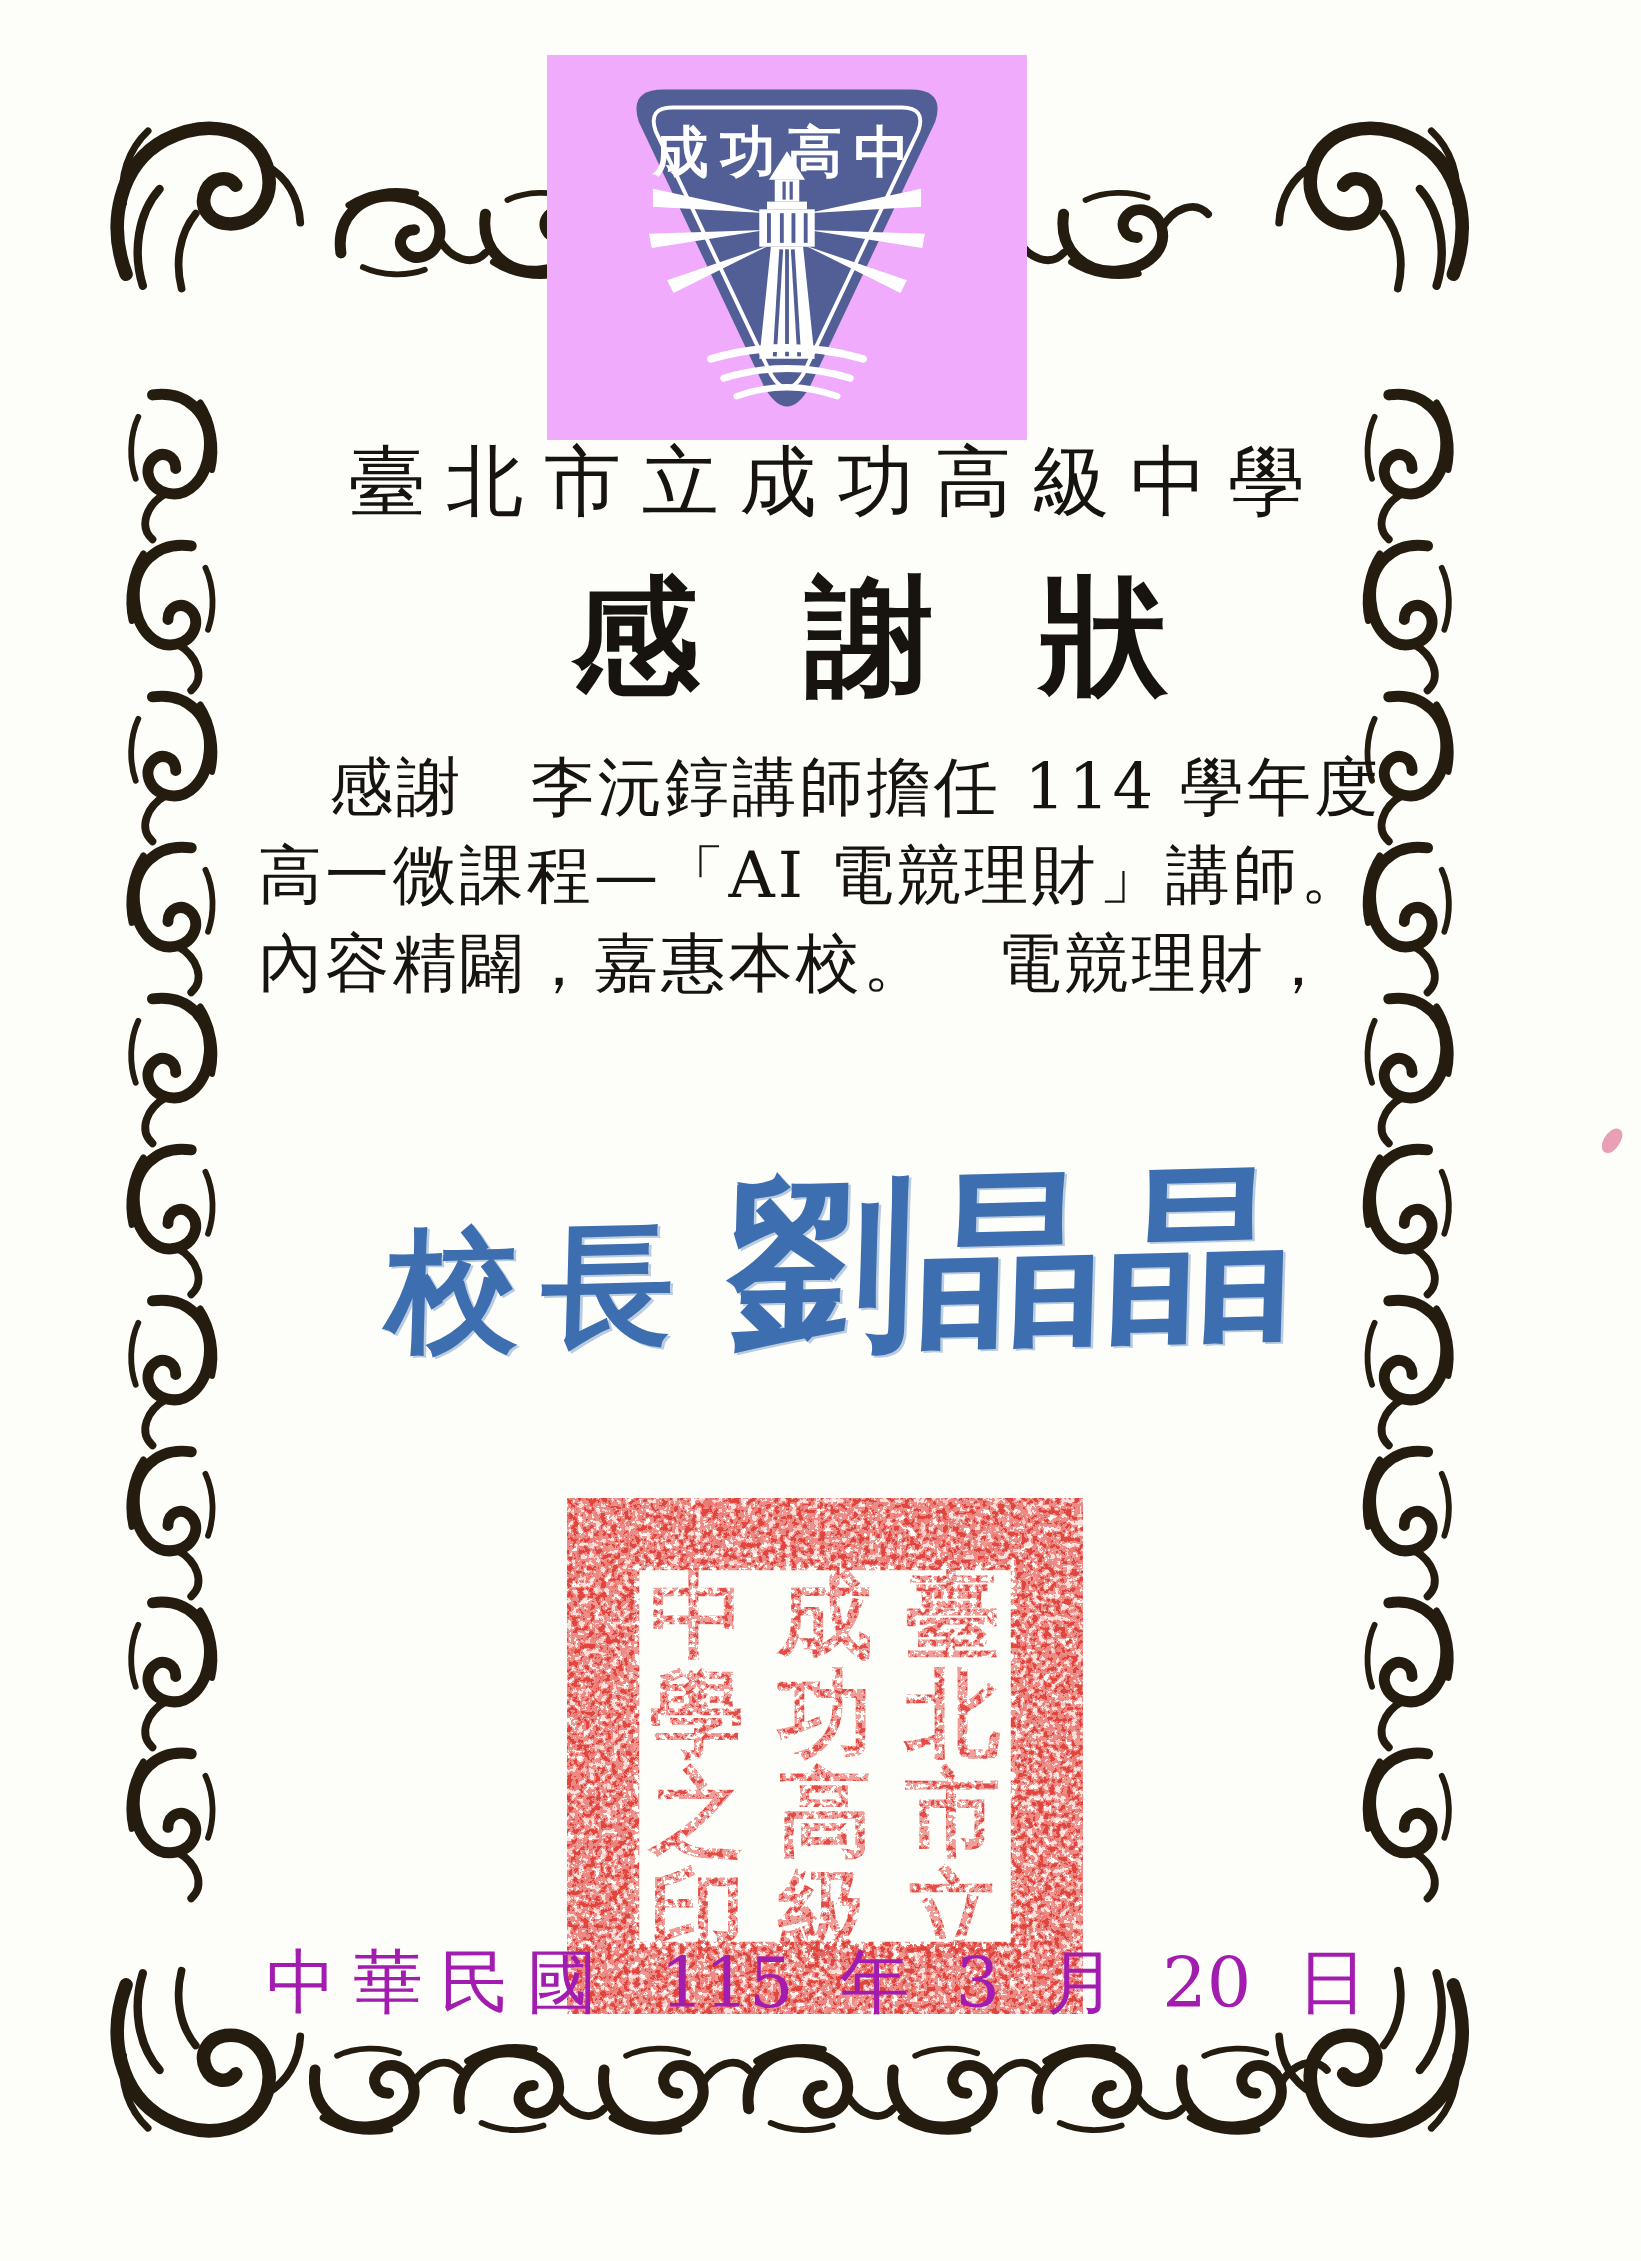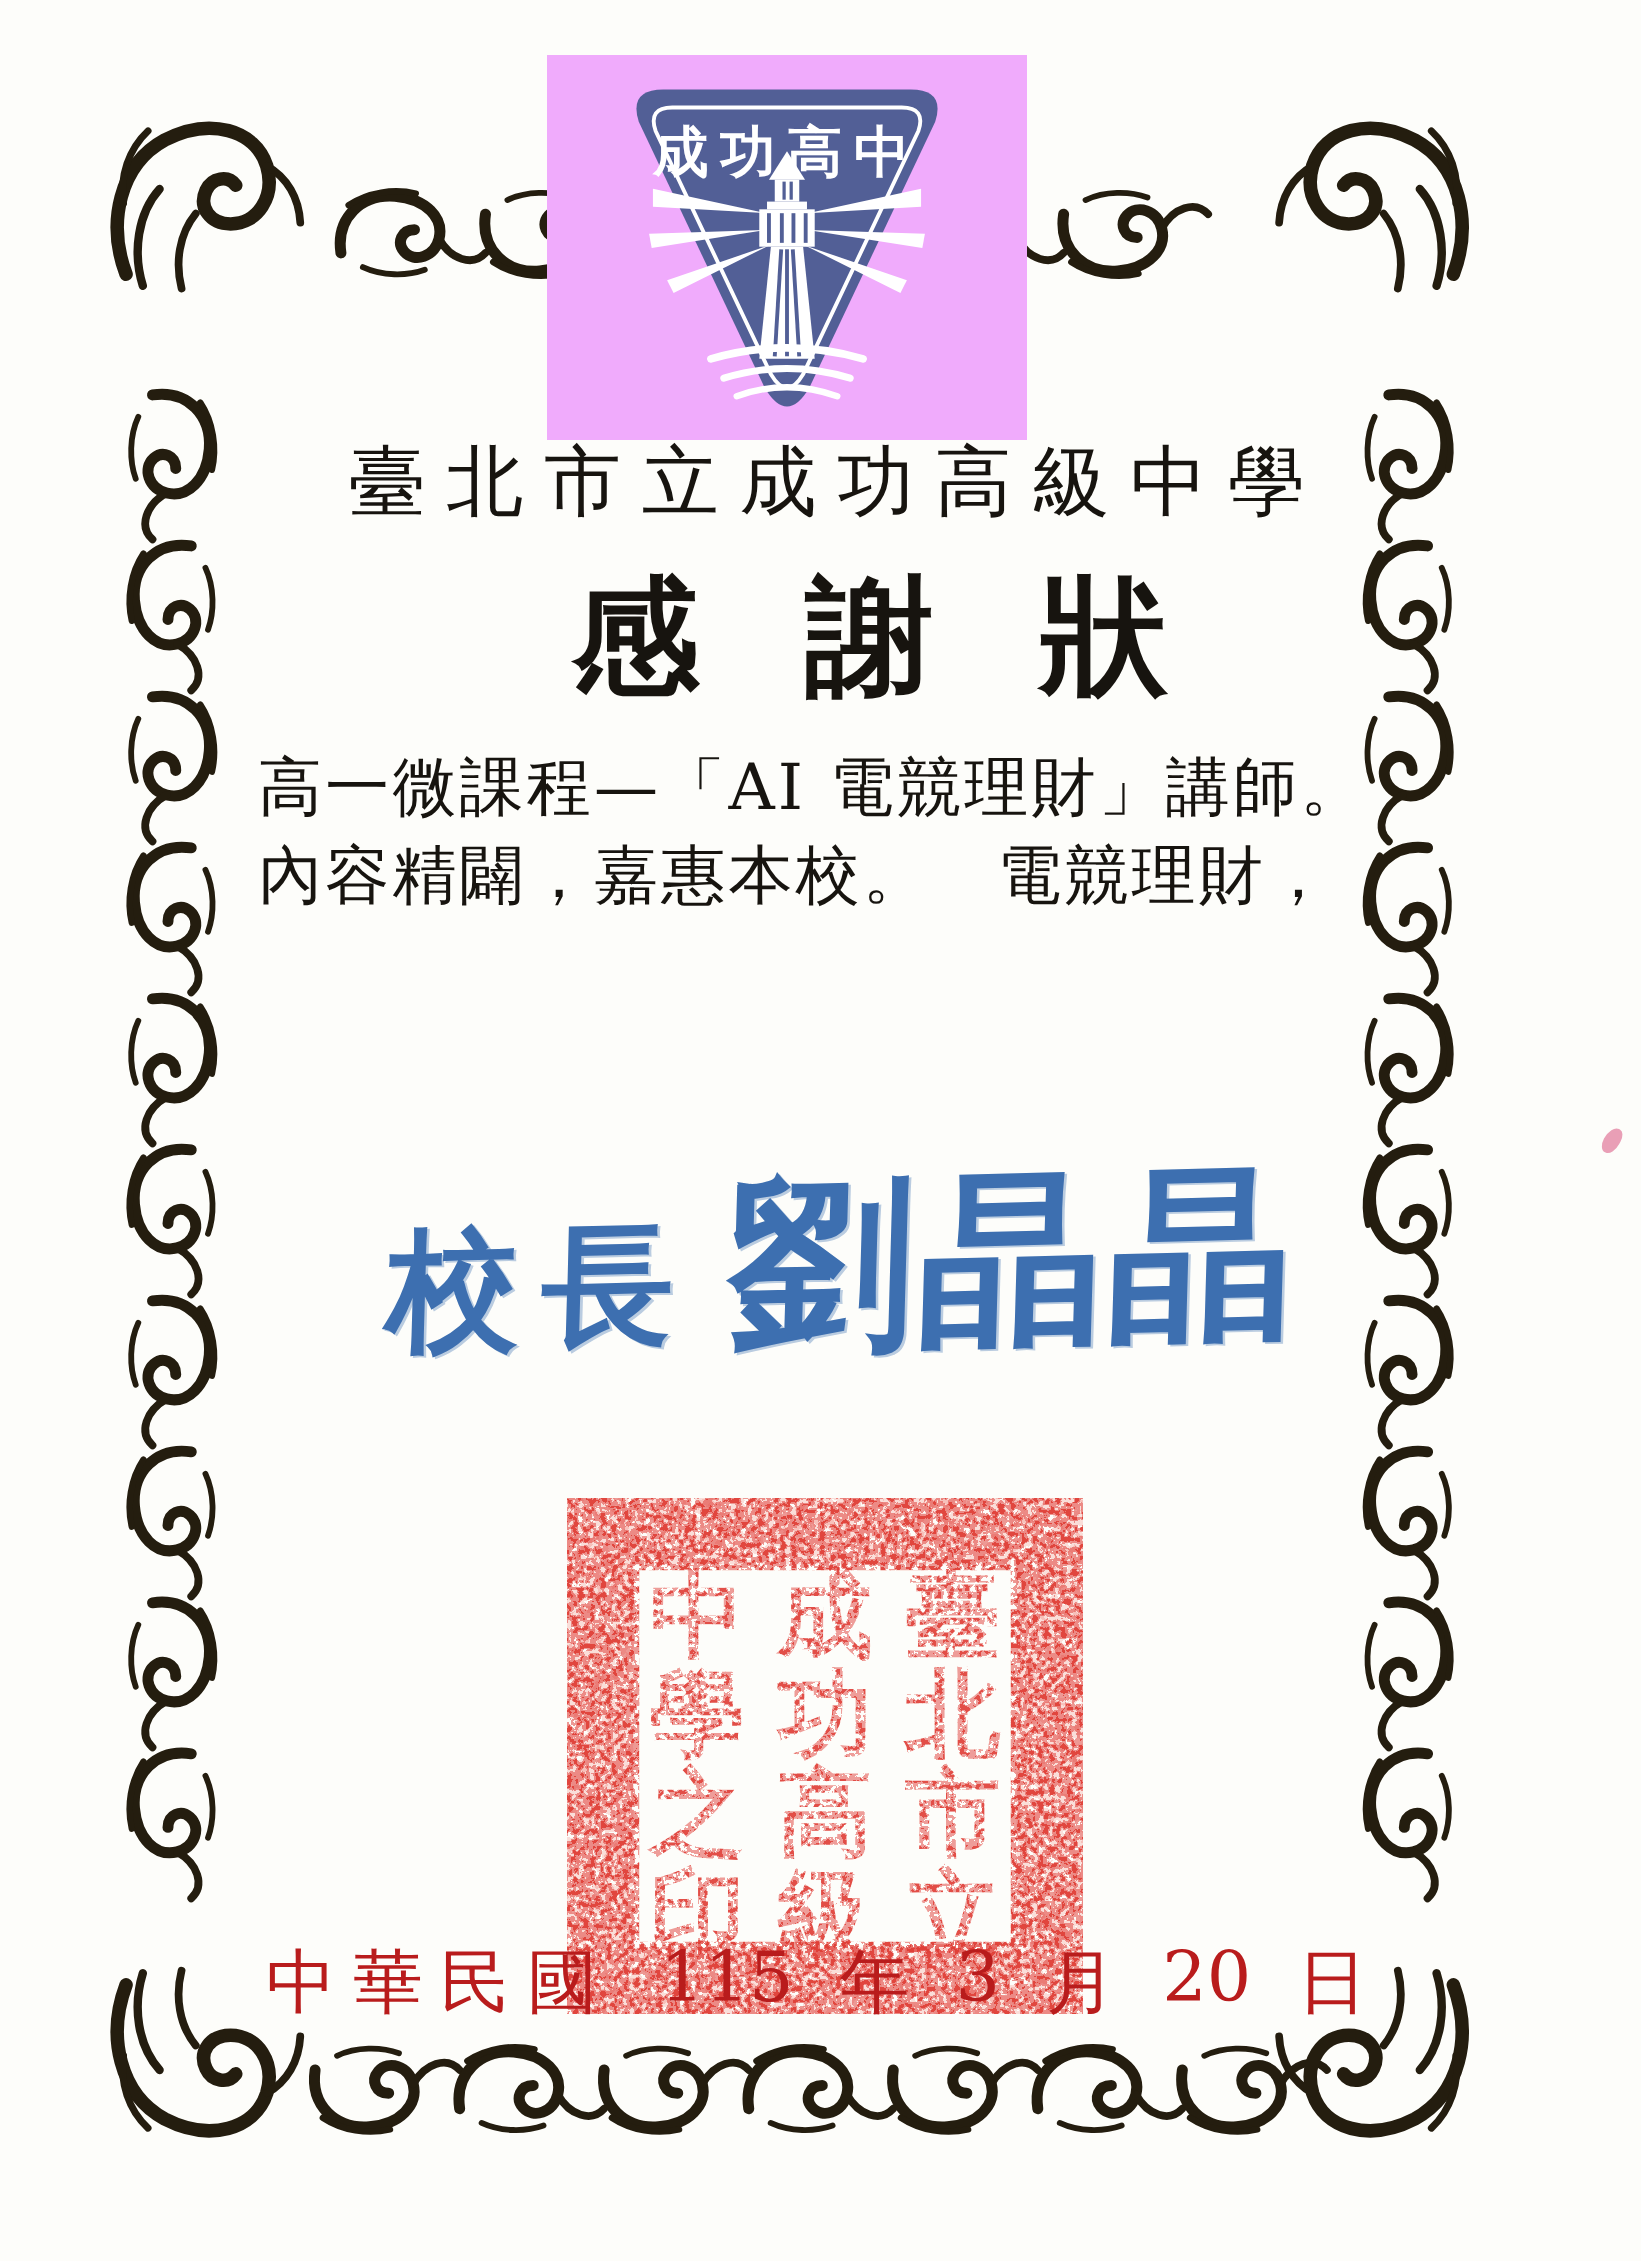--- a/index.html
+++ b/index.html
@@ -36,21 +36,21 @@
     display:flex; align-items:flex-end; z-index:2;
     color:#3d6fb0; font-weight:bold;
     transform:rotate(-1.4deg) skewX(-3deg);
     text-shadow:2.6px 1.9px 0 rgba(61,111,176,0.35);
   }
   .sig-role{font-size:132px; line-height:1; padding-bottom:10.3px; letter-spacing:23px; white-space:nowrap;}
   .sig-name{font-size:186px; line-height:1; margin-left:31px; letter-spacing:3.9px; white-space:nowrap;}
   .seal-svg{position:absolute; left:567px; top:1498px; z-index:3;}
   .date-line{
     position:absolute; left:266px; top:1936px; z-index:4;
-    display:flex; align-items:flex-start; font-size:70px; color:#b91c1c;
+    display:flex; align-items:center; font-size:70px; color:#a21caf;
     white-space:nowrap;
   }
   .date-line .era{letter-spacing:17px;}
   .date-line .seg{margin-left:46px;}
   .speck{
     position:absolute; left:1604px; top:1127px; width:15.5px; height:27px;
     background:#e27f9f; opacity:.75; border-radius:60% 40% 55% 45%;
     transform:rotate(28deg); z-index:1;
   }
 </style>
@@ -161,20 +161,21 @@
         <path d="M192,490 Q270,462 348,490" stroke-width="10"></path>
       </g>
     </svg>
   </div>
 
   <div class="school-name">臺北市立成功高級中學</div>
 
   <div class="cert-title">感謝狀</div>
 
   <div class="body-block">
+    <div class="body-line indent">感謝　李沅錞講師擔任 114 學年度</div>
     <div class="body-line">高一微課程—「AI 電競理財」講師。</div>
     <div class="body-line">內容精闢，嘉惠本校。　電競理財，</div>
   </div>
 
   <div class="signature">
     <span class="sig-role">校長</span>
     <span class="sig-name">劉晶晶</span>
   </div>
 
   <svg class="seal-svg" width="516" height="516" viewBox="0 0 800 800">

